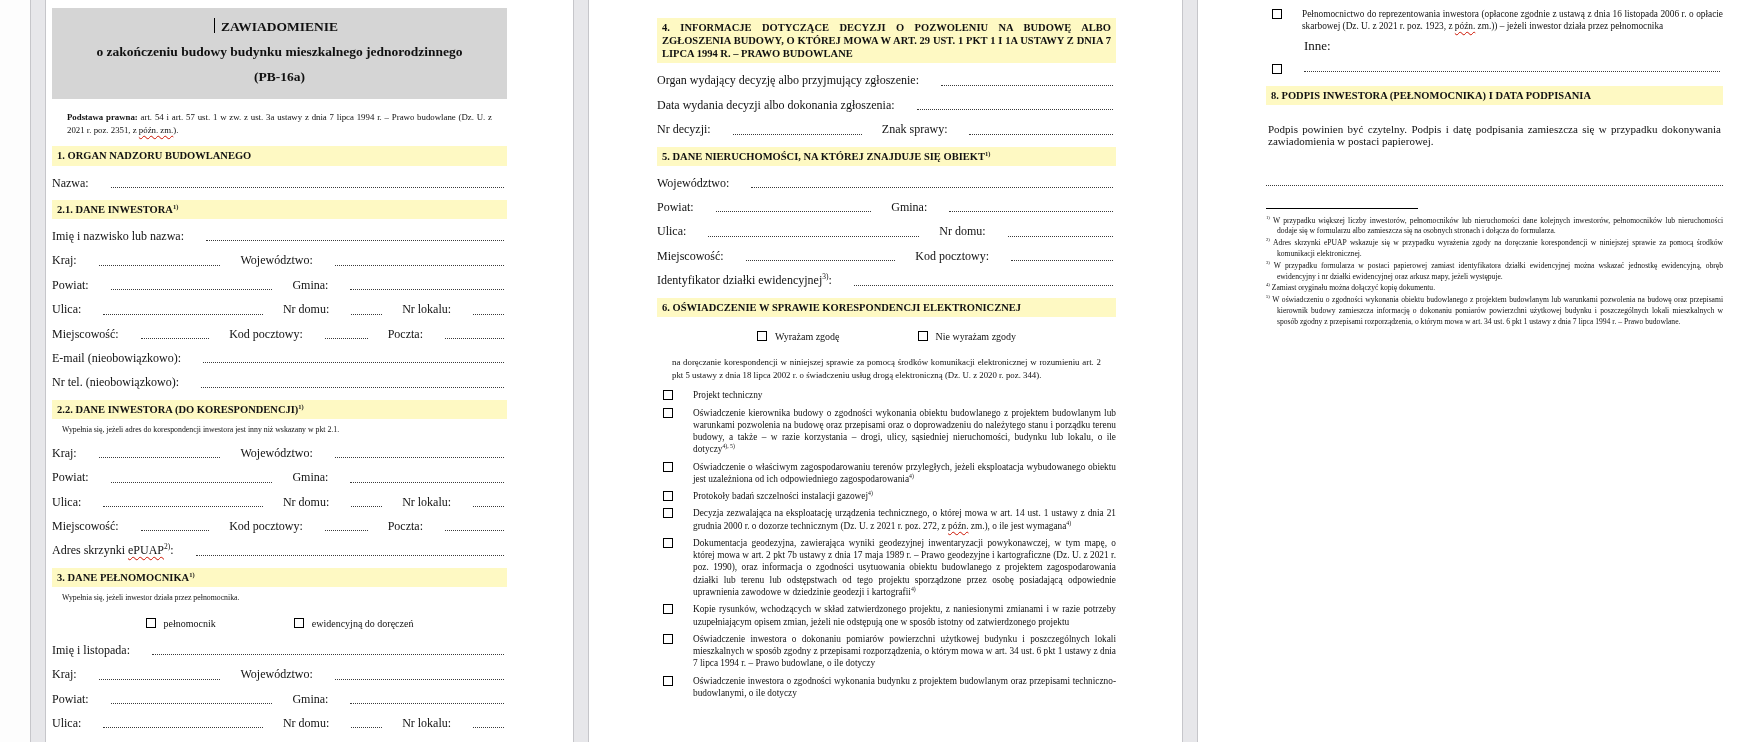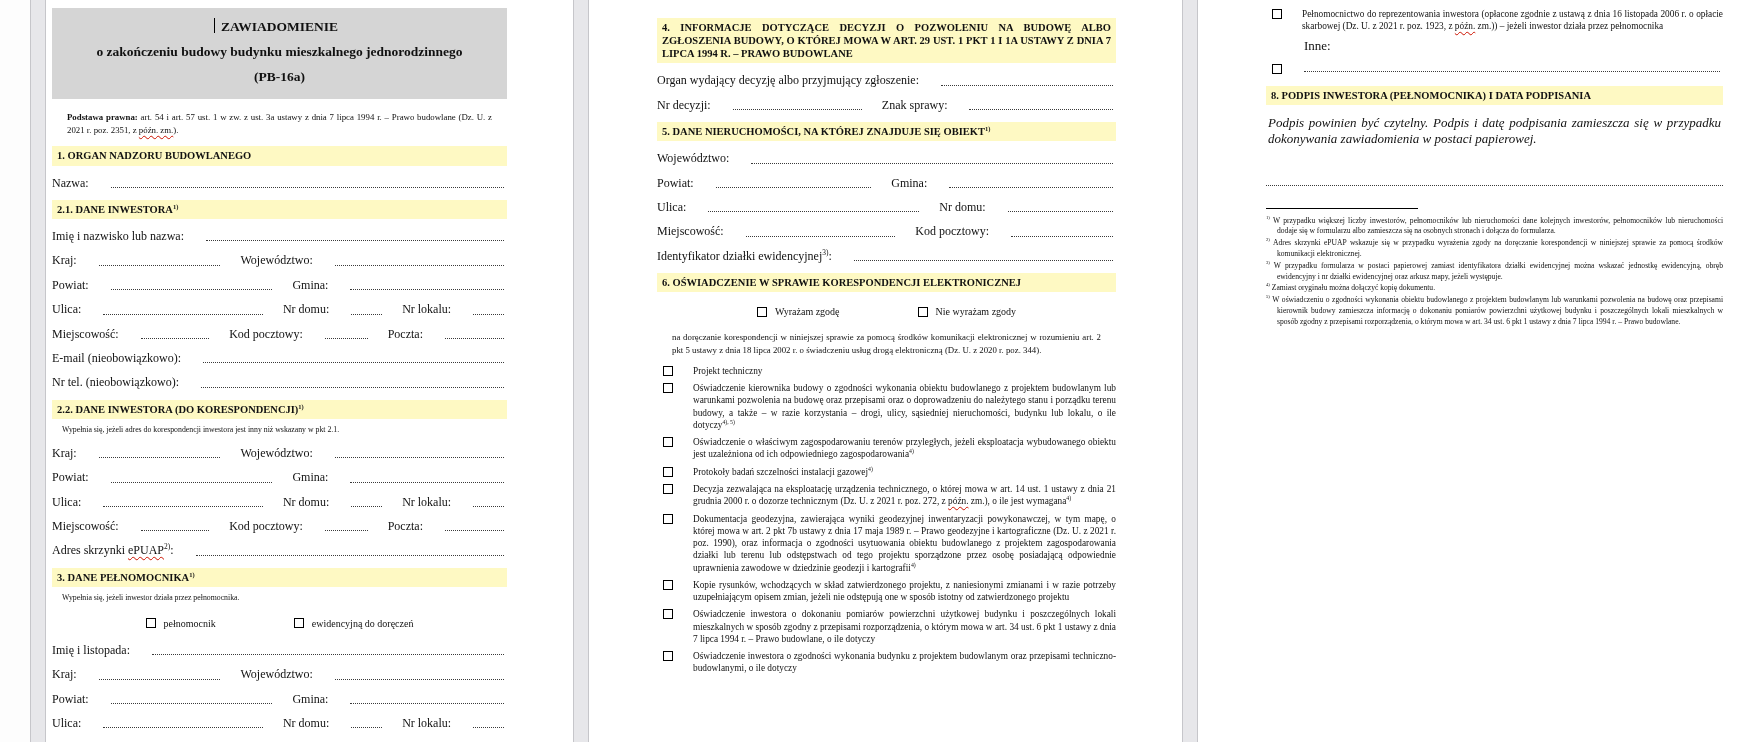--- a/index.html
+++ b/index.html
@@ -18,21 +18,21 @@
   .titlebox{background:#d5d5d5;text-align:center;padding:7px 4px 9px;margin-bottom:12px;position:relative;}
   .tline{font-weight:bold;font-size:13.5px;line-height:1.85;}
   .caret{position:absolute;left:calc(50% - 66px);top:10px;width:1px;height:15px;background:#000;}
 
   .shead{background:#fef9c3;font-weight:bold;font-size:10.5px;line-height:1.25;padding:3px 5px;margin:10px 0 10px;}
   .hjust{text-align:justify;}
 
   .para{font-size:8.8px;line-height:1.45;text-align:justify;margin:4px 15px 8px;}
   .legal{font-size:8.8px;}
   .note{font-size:7.8px;line-height:1.4;margin:-4px 0 10px 10px;}
-  .signote{font-size:13px;margin:10px 2px 26px;text-align:justify;font-style:italic;}
+  .signote{font-size:11px;margin:18px 2px 26px;text-align:justify;}
 
   .frow{display:flex;font-size:12px;line-height:1.2;margin-bottom:10px;white-space:nowrap;gap:17px;}
   .lbl{flex:0 0 auto;}
   .dots{border-bottom:1.6px dotted #3a3a3a;align-self:flex-end;margin:0 3px 2px 5px;min-width:14px;}
 
   .cb{display:inline-block;width:10px;height:10px;border:1.2px solid #000;background:#fff;flex:0 0 auto;box-sizing:border-box;}
   .crow{display:flex;justify-content:center;gap:78px;font-size:10px;margin:14px 0 14px;}
   .citem{display:flex;align-items:center;gap:8px;}
 
   .clist{margin:2px 0 0;padding:0;list-style:none;}
@@ -194,20 +194,24 @@
         <span class="dots" style="flex-grow: 1;"></span>
       </div>
     </div>
   </div>
 <div class="page-gap"></div>
 <div class="page page2">
     <div class="content">
       <div class="shead hjust">4. INFORMACJE DOTYCZĄCE DECYZJI O POZWOLENIU NA BUDOWĘ ALBO ZGŁOSZENIA BUDOWY, O KTÓREJ MOWA W ART. 29 UST. 1 PKT 1 I 1A USTAWY Z DNIA 7 LIPCA 1994 R. – PRAWO BUDOWLANE</div>
       <div class="frow">
         <span class="lbl">Organ wydający decyzję albo przyjmujący zgłoszenie:</span>
+        <span class="dots" style="flex-grow: 1;"></span>
+      </div>
+      <div class="frow">
+        <span class="lbl">Data wydania decyzji albo dokonania zgłoszenia:</span>
         <span class="dots" style="flex-grow: 1;"></span>
       </div>
       <div class="frow">
         <span class="lbl">Nr decyzji:</span>
         <span class="dots" style="flex-grow: 0.9;"></span>
         <span class="lbl">Znak sprawy:</span>
         <span class="dots" style="flex-grow: 1;"></span>
       </div>
       <div class="shead">5. DANE NIERUCHOMOŚCI, NA KTÓREJ ZNAJDUJE SIĘ OBIEKT<sup>1)</sup></div>
       <div class="frow">

